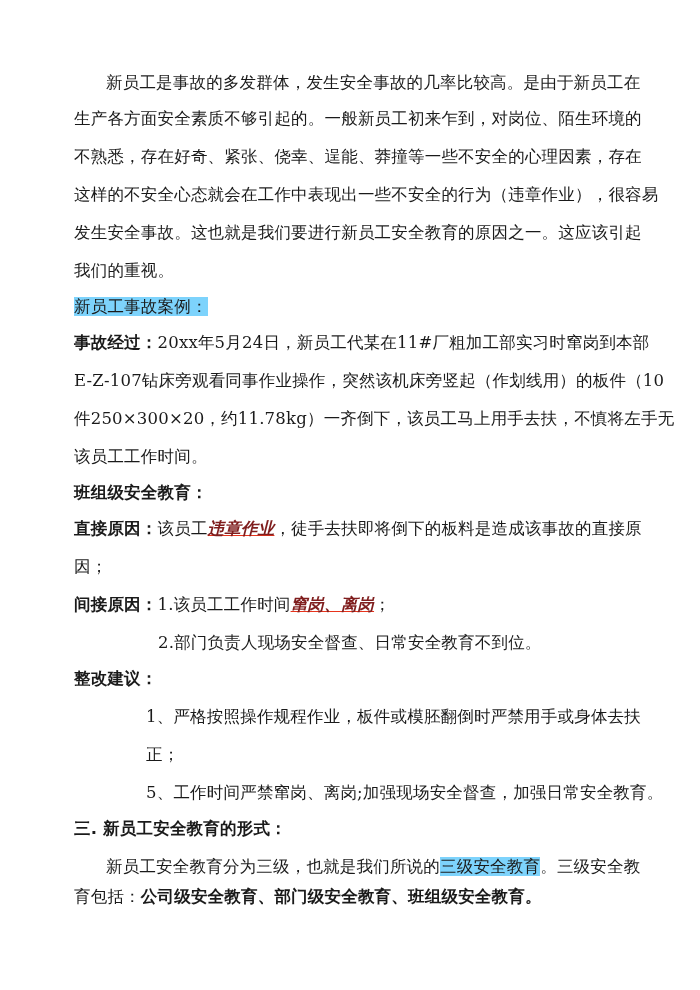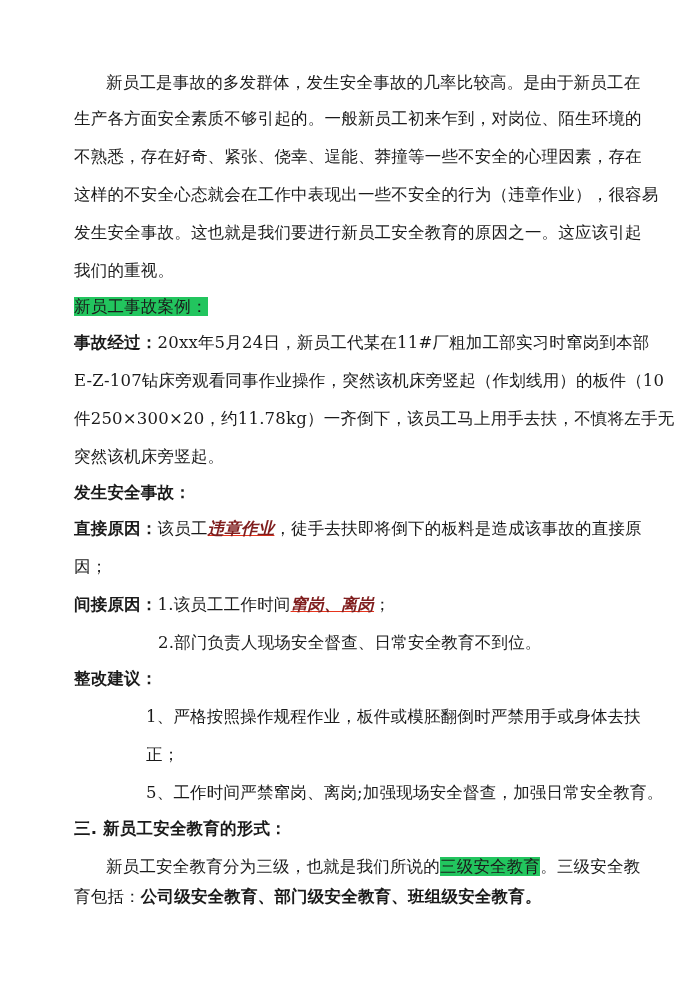--- a/index.html
+++ b/index.html
@@ -8,44 +8,44 @@
     font-family: "DejaVu Serif", "Liberation Serif", serif;
     color: #1a1a1a;
   }
   .page { position: relative; width: 688px; height: 990px; }
   .line {
     position: absolute; left: 74px; font-size: 16.5px; line-height: 22px;
     white-space: nowrap; letter-spacing: 0.2px;
   }
   .b { font-weight: bold; font-family: "DejaVu Sans", "Liberation Sans", sans-serif; text-align: right; }
   .red { color: #7f1d1d; font-style: italic; font-weight: bold; text-decoration: underline; text-decoration-color: #e8341c; }
-  .hl { background: #22c55e; }
+  .hl { background: #7dd3fc; }
   .ul { }
 </style>
 </head>
 <body>
 
 <div class="page">
   <div class="line" style="top:72px;left:106px">新员工是事故的多发群体，发生安全事故的几率比较高。是由于新员工在</div>
   <div class="line" style="top:108px">生产各方面安全素质不够引起的。一般新员工初来乍到，对岗位、陌生环境的</div>
   <div class="line" style="top:146px">不熟悉，存在好奇、紧张、侥幸、逞能、莽撞等一些不安全的心理因素，存在</div>
   <div class="line" style="top:184px">这样的不安全心态就会在工作中表现出一些不安全的行为（违章作业），很容易</div>
   <div class="line" style="top:222px">发生安全事故。这也就是我们要进行新员工安全教育的原因之一。这应该引起</div>
   <div class="line" style="top:260px">我们的重视。</div>
 
   <div class="line" style="top:296px"><span class="hl">新员工事故案例：</span></div>
 
   <div class="line" style="top:332px">
     <span class="b">事故经过：</span><span>20xx年5月24日，新员工代某在11#厂粗加工部实习时窜岗到本部</span>
   </div>
   <div class="line" style="top:370px">E-Z-107钻床旁观看同事作业操作，突然该机床旁竖起（作划线用）的板件（10</div>
   <div class="line" style="top:408px">件250×300×20，约11.78kg）一齐倒下，该员工马上用手去扶，不慎将左手无</div>
-  <div class="line" style="top:446px">突然该机床旁竖起。</div>
+  <div class="line" style="top:446px">该员工工作时间。</div>
 
-  <div class="line b" style="top:482px">发生安全事故：</div>
+  <div class="line b" style="top:482px">班组级安全教育：</div>
 
   <div class="line" style="top:518px">
     <span class="b">直接原因：</span><span>该员工</span><span class="red">违章作业</span><span>，徒手去扶即将倒下的板料是造成该事故的直接原</span>
   </div>
   <div class="line" style="top:556px">因；</div>
 
   <div class="line" style="top:594px">
     <span class="b">间接原因：</span><span>1.该员工工作时间</span><span class="red">窜岗、离岗</span><span>；</span>
   </div>
   <div class="line" style="top:632px;left:158px">2.部门负责人现场安全督查、日常安全教育不到位。</div>

